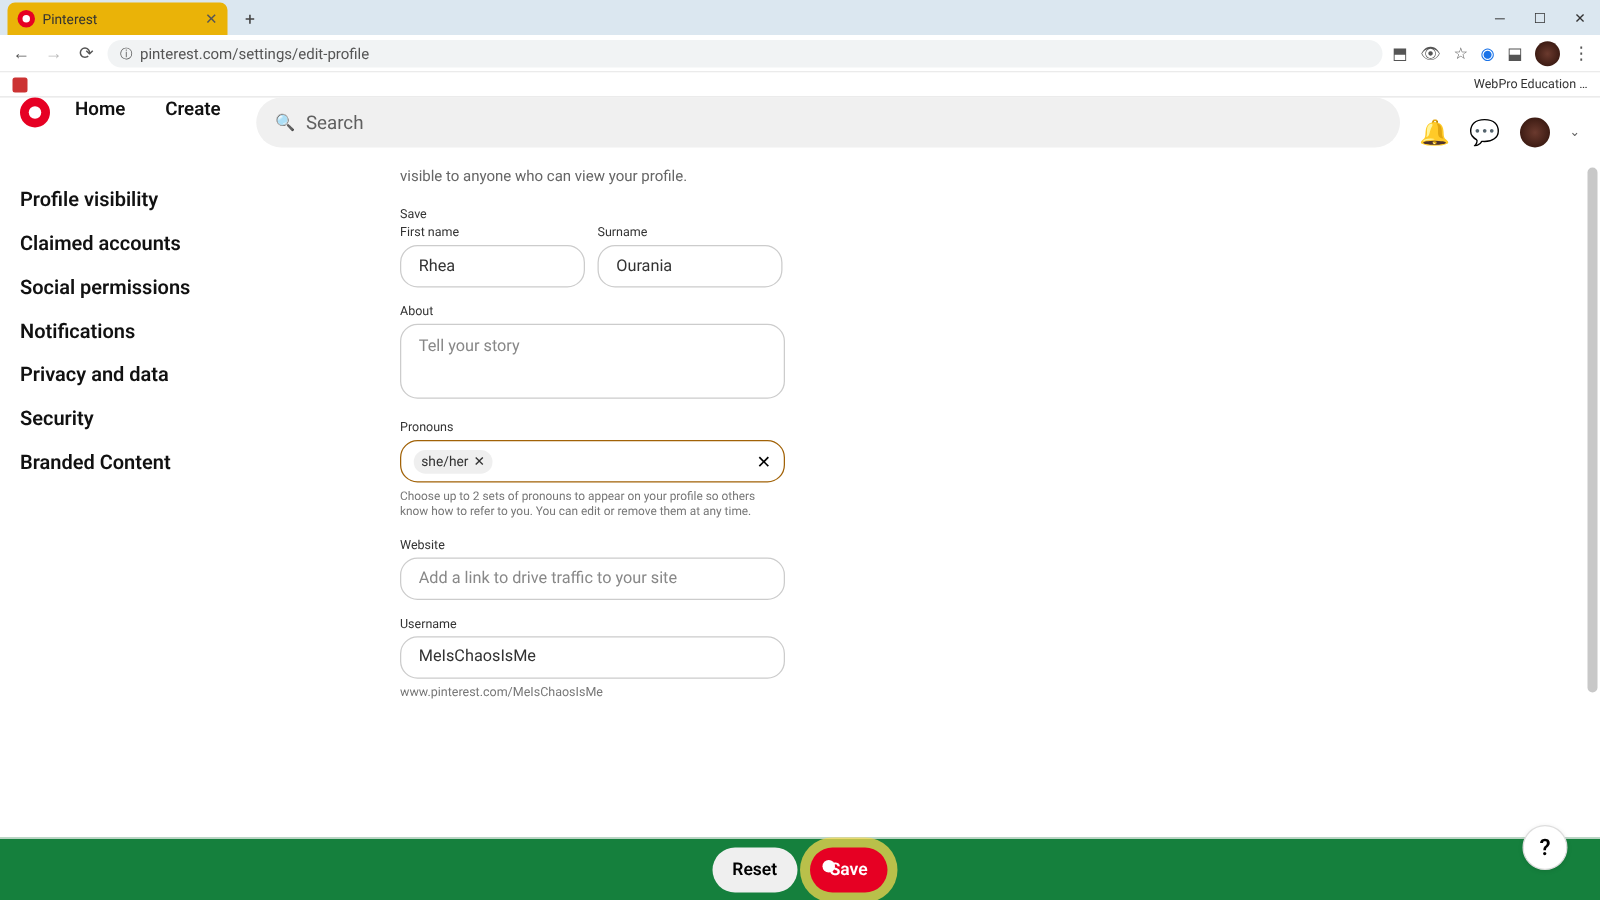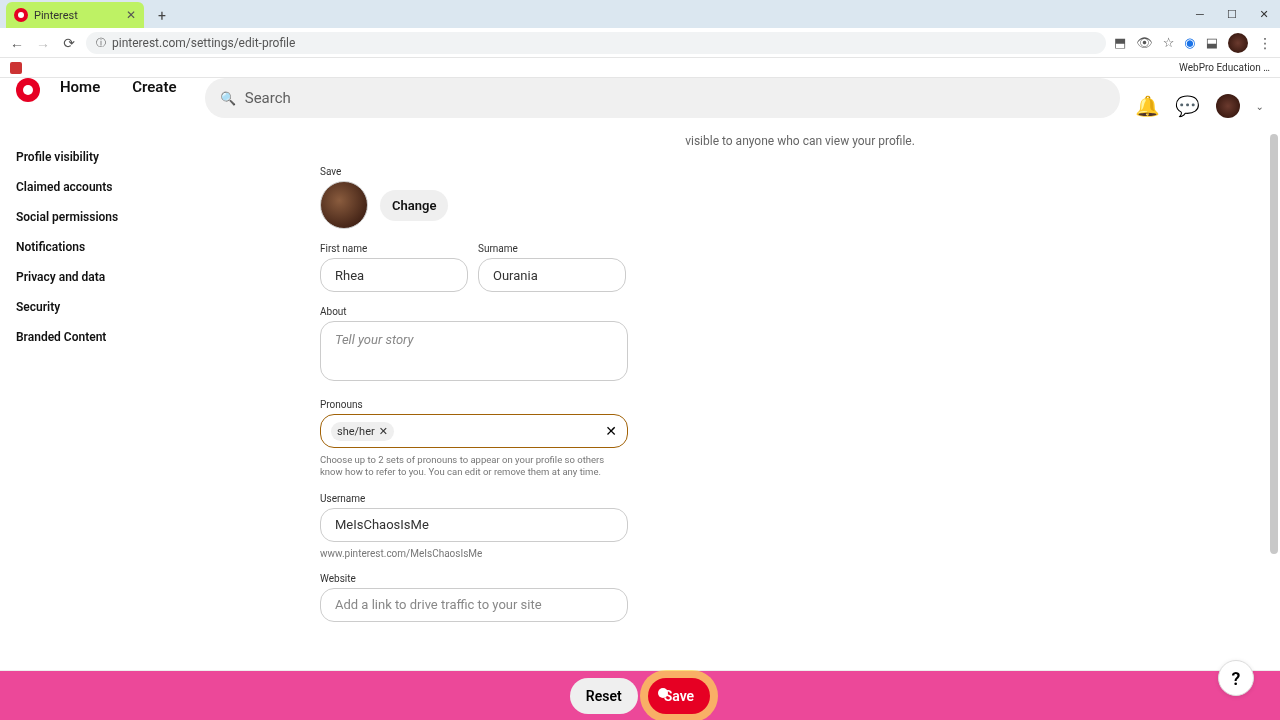--- a/index.html
+++ b/index.html
@@ -1,21 +1,21 @@
 <!DOCTYPE html>
 <html><head>
 <meta charset="utf-8">
 <style>
 * { margin:0; padding:0; box-sizing:border-box; font-family:-apple-system,BlinkMacSystemFont,"Segoe UI",Roboto,sans-serif; }
 body { width:1280px; height:720px; overflow:hidden; background:#fff; position:relative; }
 
 
 .browser-top { height:28px; background:#dbe7f0; display:flex; align-items:center; }
 .tab-strip { display:flex; align-items:flex-end; height:28px; padding-left:6px; }
-.tab { height:26px; background:#bef264; border-radius:6px 6px 0 0; display:flex; align-items:center; padding:0 8px; width:138px; font-size:11px; color:#333; gap:6px; }
+.tab { height:26px; background:#eab308; border-radius:6px 6px 0 0; display:flex; align-items:center; padding:0 8px; width:176px; font-size:11px; color:#333; gap:6px; }
 .tab .favicon { width:14px; height:14px; border-radius:50%; background:#e60023; display:flex; align-items:center; justify-content:center; }
 .tab .favicon::after { content:""; width:6px; height:6px; background:#fff; border-radius:50%; }
 .tab .tab-title { flex:1; }
 .tab .tab-close { font-size:12px; color:#555; cursor:pointer; }
 .new-tab { width:24px; height:24px; display:flex; align-items:center; justify-content:center; color:#444; font-size:14px; margin-left:6px; cursor:pointer; }
 .window-controls { margin-left:auto; display:flex; }
 .win-btn { width:32px; height:28px; display:flex; align-items:center; justify-content:center; font-size:11px; color:#333; cursor:pointer; }
 
 .addr-bar { height:30px; background:#fff; border-bottom:1px solid #e5e5e5; display:flex; align-items:center; padding:0 8px; gap:8px; }
 .nav-arrow,.reload-btn { width:18px; height:18px; display:flex; align-items:center; justify-content:center; color:#555; font-size:14px; cursor:pointer; }
@@ -37,49 +37,49 @@
 .search-bar { flex:1; height:40px; background:#f0f0f0; border-radius:20px; display:flex; align-items:center; padding:0 16px; gap:8px; color:#5f5f5f; font-size:15px; margin:0 8px; }
 .search-bar .search-ico { font-size:13px; }
 .header-icons { display:flex; gap:16px; align-items:center; }
 .header-ico { width:24px; height:24px; display:flex; align-items:center; justify-content:center; color:#5f5f5f; font-size:20px; cursor:pointer; }
 .header-avatar { width:24px; height:24px; border-radius:50%; background:radial-gradient(circle,#6b3a2e,#2a0f08); cursor:pointer; }
 .caret { font-size:10px; color:#5f5f5f; cursor:pointer; }
 
 
 .content { position:absolute; top:134px; left:0; right:0; bottom:0; display:flex; }
 .sidebar { width:240px; padding:8px 16px; }
-.side-item { padding:8px 0; font-size:12px; font-weight:600; color:#111; cursor:pointer; }
+.side-item { padding:8px 0; font-size:16px; font-weight:600; color:#111; cursor:pointer; }
 
 .main { flex:1; padding:0 0 80px 80px; overflow:hidden; position:relative; }
-.hint-text { font-size:12px; color:#666; margin-bottom:18px;text-align:center; }
+.hint-text { font-size:12px; color:#666; margin-bottom:18px; }
 .field-label { font-size:10px; color:#333; margin-bottom:4px; display:block; }
 .photo-row { display:flex; align-items:center; gap:12px; margin-bottom:14px; }
 .avatar-lg { width:48px; height:48px; border-radius:50%; background:radial-gradient(circle at 40% 40%,#8a5c3e,#2a0f08); border:1px solid #ccc; }
 .change-btn { padding:8px 12px; background:#efefef; border:none; border-radius:20px; font-size:13px; font-weight:600; color:#111; cursor:pointer; }
 
 .input-row { display:flex; gap:10px; margin-bottom:14px; }
 .text-input { height:34px; border:1px solid #ccc; border-radius:14px; padding:0 14px; font-size:13px; color:#333; outline:none; }
 .text-input::placeholder { color:#888; }
 .fn-input { width:148px; }
 .sn-input { width:148px; }
-.about-box { width:308px; height:60px; border:1px solid #ccc; border-radius:14px; padding:10px 14px; font-size:13px; resize:none; outline:none; font-family:inherit;font-style:italic; }
+.about-box { width:308px; height:60px; border:1px solid #ccc; border-radius:14px; padding:10px 14px; font-size:13px; resize:none; outline:none; font-family:inherit; }
 .about-box::placeholder { color:#888; }
 .section { margin-bottom:14px; }
 
 .pronoun-box { width:308px; height:34px; border:1px solid #a16207; border-radius:14px; display:flex; align-items:center; padding:0 10px; gap:6px; }
 .pronoun-chip { background:#efefef; border-radius:10px; padding:3px 6px; font-size:11px; color:#333; display:flex; align-items:center; gap:4px; }
 .chip-x,.clear-x { font-size:11px; cursor:pointer; }
 .clear-x { margin-left:auto; font-size:14px; }
 .help-text { font-size:9.5px; color:#777; margin-top:6px; width:308px; line-height:1.3; }
 
 .wide-input { width:308px; }
 .url-text { font-size:10px; color:#777; margin-top:6px; }
 
 
-.footer { position:absolute; bottom:0; left:0; right:0; height:50px; display:flex; align-items:center; justify-content:center; gap:10px; background:#ec4899; border-top:1px solid #eee; }
+.footer { position:absolute; bottom:0; left:0; right:0; height:50px; display:flex; align-items:center; justify-content:center; gap:10px; background:#15803d; border-top:1px solid #eee; }
 .reset-btn { padding:10px 16px; background:#efefef; border:none; border-radius:22px; font-size:14px; font-weight:600; cursor:pointer; }
 .save-btn { padding:10px 16px; background:#e60023; color:#fff; border:none; border-radius:22px; font-size:14px; font-weight:600; cursor:pointer; position:relative; box-shadow:0 0 0 8px rgba(255,220,80,0.7); }
 .cursor-dot { position:absolute; left:10px; top:10px; width:10px; height:10px; background:#fff; border-radius:50%; }
 
 .help-fab { position:absolute; right:26px; bottom:24px; width:36px; height:36px; border-radius:50%; background:#fff; border:1px solid #ddd; display:flex; align-items:center; justify-content:center; font-size:18px; font-weight:600; cursor:pointer; box-shadow:0 1px 4px rgba(0,0,0,0.1); }
 
 .scroll-track { position:absolute; right:2px; top:134px; bottom:0; width:8px; }
 .scroll-thumb { position:absolute; top:0; width:8px; height:420px; background:#c8c8c8; border-radius:4px; }
 </style>
 </head>
@@ -149,24 +149,20 @@
     <div class="side-item">Notifications</div>
     <div class="side-item">Privacy and data</div>
     <div class="side-item">Security</div>
     <div class="side-item">Branded Content</div>
   </div>
 
   <div class="main">
     <div class="hint-text">visible to anyone who can view your profile.</div>
 
     <span class="field-label">Save</span>
-    <div class="photo-row">
-      <div class="avatar-lg"></div>
-      <button class="change-btn">Change</button>
-    </div>
 
     <div class="input-row">
       <div>
         <span class="field-label">First name</span>
         <input class="text-input fn-input" value="Rhea" style="">
       </div>
       <div>
         <span class="field-label">Surname</span>
         <input class="text-input sn-input" value="Ourania" style="">
       </div>
@@ -183,28 +179,28 @@
         <span class="pronoun-chip">
           <span>she/her</span>
           <span class="chip-x">✕</span>
         </span>
         <span class="clear-x">✕</span>
       </div>
       <div class="help-text">Choose up to 2 sets of pronouns to appear on your profile so others know how to refer to you. You can edit or remove them at any time.</div>
     </div>
 
     <div class="section">
+      <span class="field-label">Website</span>
+      <input class="text-input wide-input" placeholder="Add a link to drive traffic to your site" style="">
+    </div>
+
+    <div class="section">
       <span class="field-label">Username</span>
       <input class="text-input wide-input" value="MeIsChaosIsMe" style="">
       <div class="url-text">www.pinterest.com/MeIsChaosIsMe</div>
-    </div>
-
-    <div class="section">
-      <span class="field-label">Website</span>
-      <input class="text-input wide-input" placeholder="Add a link to drive traffic to your site" style="">
     </div>
   </div>
 </div>
 
 <div class="footer">
   <button class="reset-btn">Reset</button>
   <button class="save-btn">
     <span>Save</span>
     <span class="cursor-dot"></span>
   </button>

